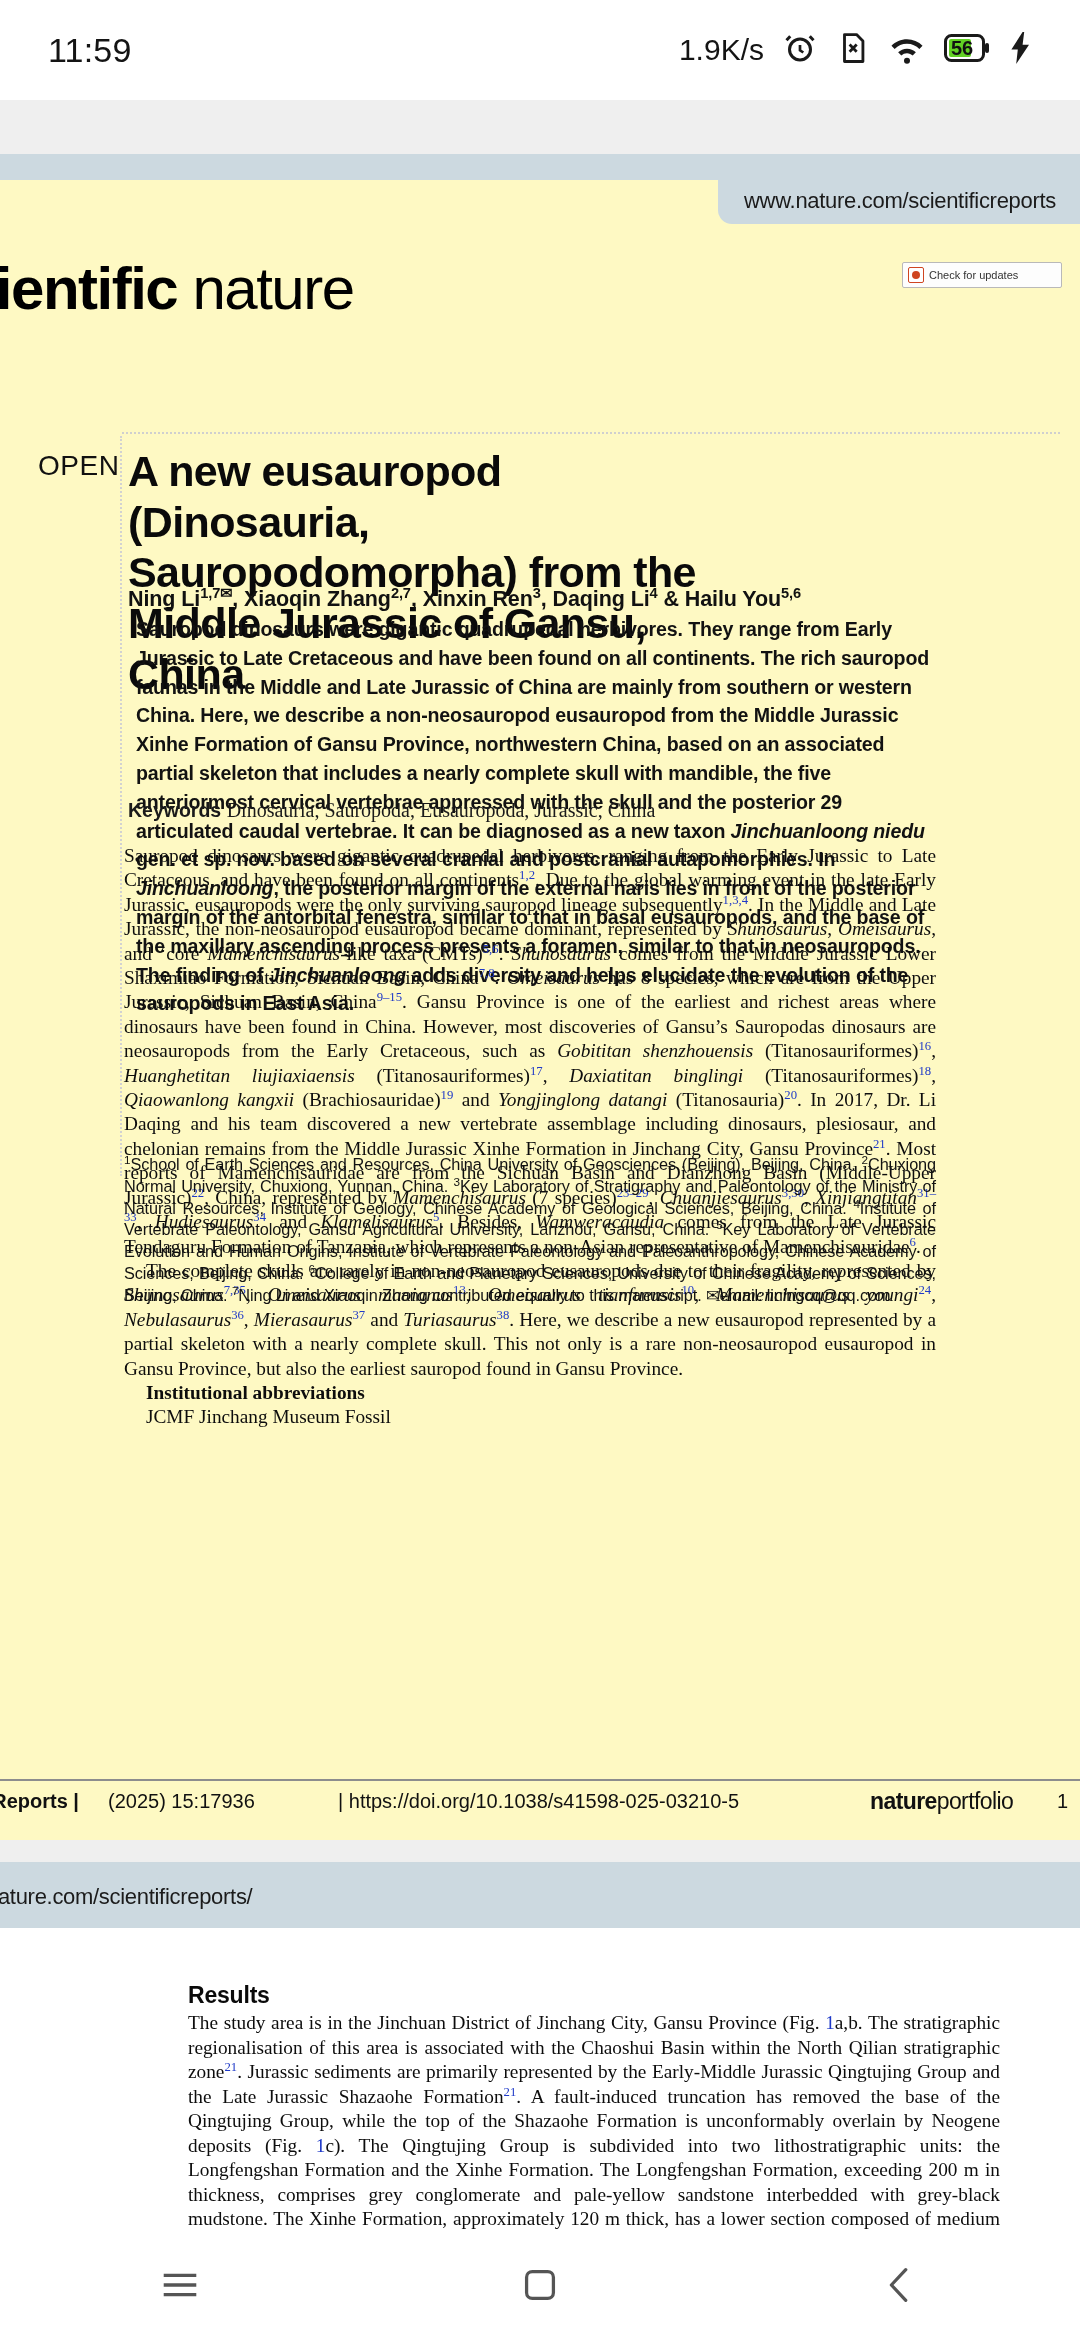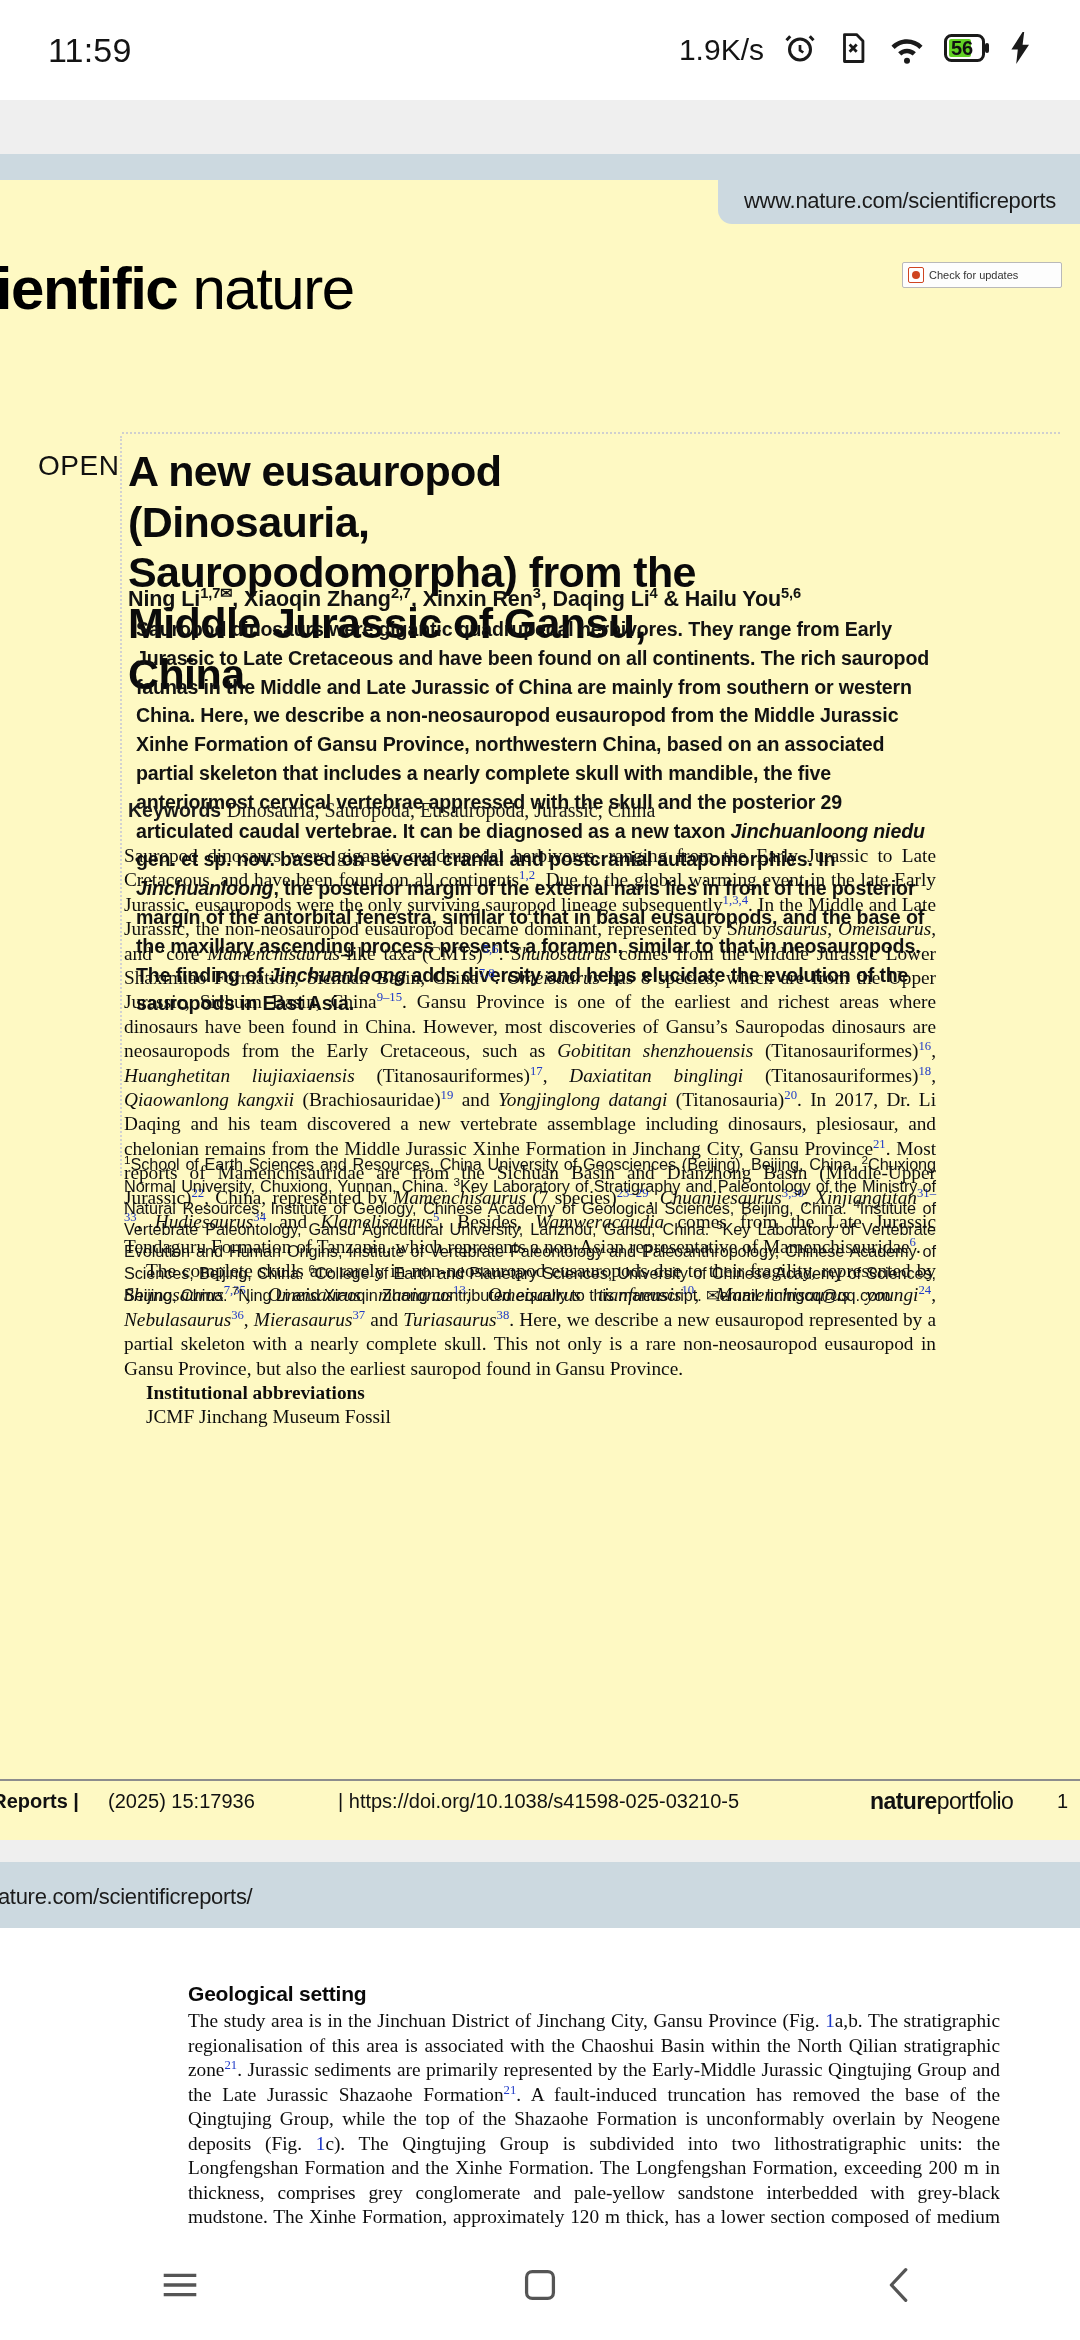--- a/index.html
+++ b/index.html
@@ -305,21 +305,21 @@
   </div>
 </div>
 
 <div id="page-gap"></div>
 
 <div id="page2">
   <div class="masthead-band2"></div>
   <div class="url2">nature.com/scientificreports/</div>
 
   <div class="p2-body">
-    <h3 class="geo">Geological setting</h3>
+    <h2 class="res">Results</h2>
     <div class="p2-text">The study area is in the Jinchuan District of Jinchang City, Gansu Province (Fig. <span class="figref">1</span>a,b. The stratigraphic regionalisation of this area is associated with the Chaoshui Basin within the North Qilian stratigraphic zone<sup>21</sup>. Jurassic sediments are primarily represented by the Early-Middle Jurassic Qingtujing Group and the Late Jurassic Shazaohe Formation<sup>21</sup>. A fault-induced truncation has removed the base of the Qingtujing Group, while the top of the Shazaohe Formation is unconformably overlain by Neogene deposits (Fig. <span class="figref">1</span>c). The Qingtujing Group is subdivided into two lithostratigraphic units: the Longfengshan Formation and the Xinhe Formation. The Longfengshan Formation, exceeding 200 m in thickness, comprises grey conglomerate and pale-yellow sandstone interbedded with grey-black mudstone. The Xinhe Formation, approximately 120 m thick, has a lower section composed of medium to thick-bedded straw-yellow conglomerate, sandstone, and siltstone interbedded</div>
   </div>
 </div>
 
 <div id="navbar">
   <div class="nav-btn">
     <svg width="46" height="46" viewBox="0 0 24 24" stroke="#555" stroke-width="1.7" fill="none">
       <path d="M3.5 7h17M3.5 12h17M3.5 17h17"></path>
     </svg>
   </div>

